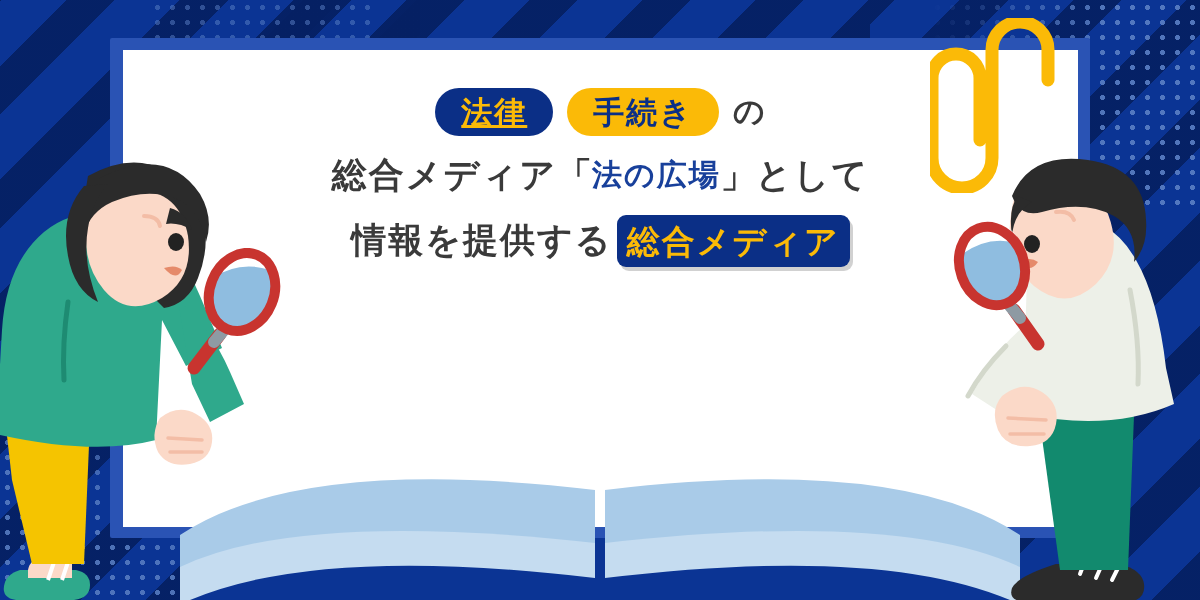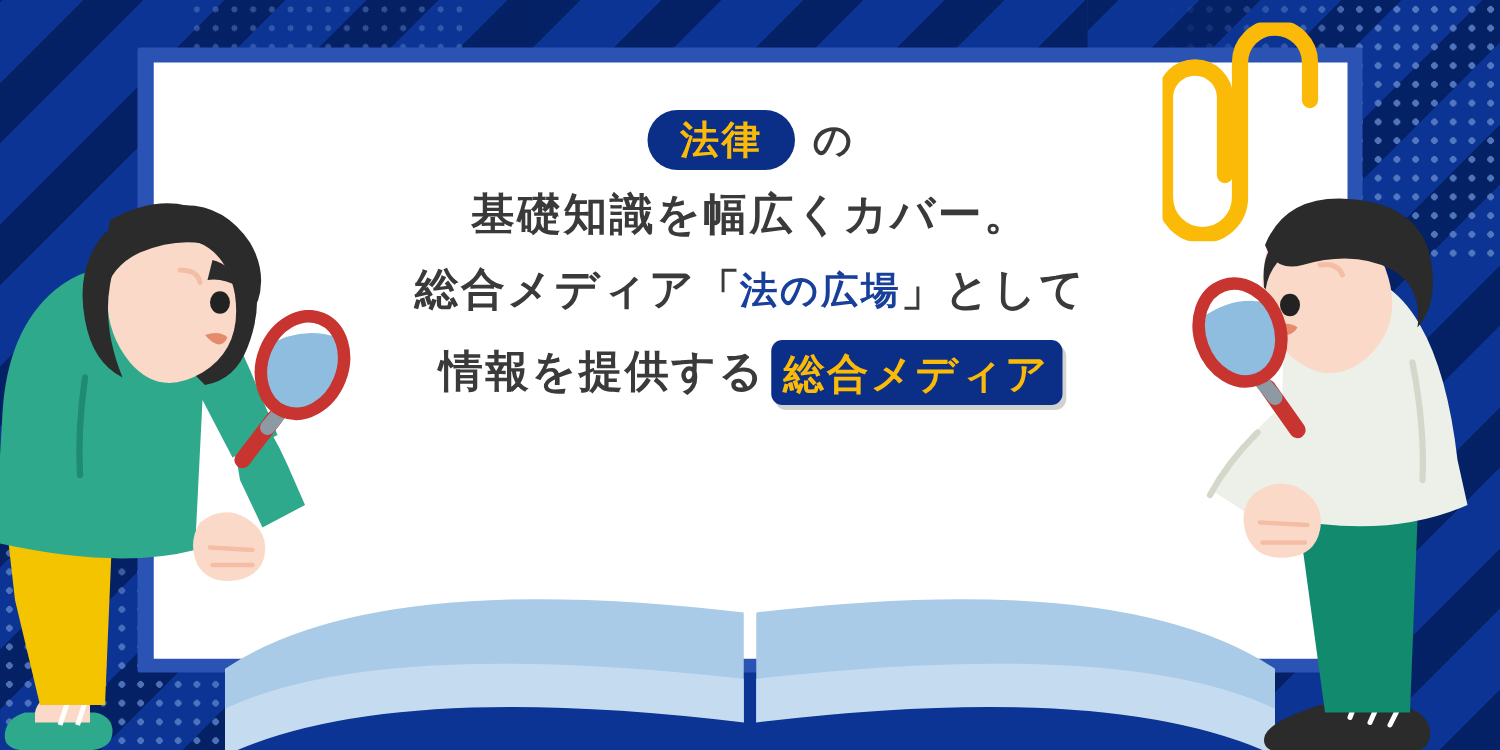--- a/index.html
+++ b/index.html
@@ -118,21 +118,21 @@
     align-items: center;
     justify-content: center;
     height: 48px;
     padding: 0 26px;
     border-radius: 26px;
     font-size: 31px;
     font-weight: 700;
     letter-spacing: 2px;
     line-height: 1;
   }
-  .pill-navy { background: #0B2F86; color: #FBBA07; }
+  .pill-navy { background: #0B2F86; color: #FBBA07; text-decoration: underline; }
   .pill-yellow { background: #FBBA07; color: #0B2F86; }
 
   .plain-dark {
     font-size: 31px;
     font-weight: 700;
     color: #3A3A3A;
     letter-spacing: 1px;
   }
 
   .big {
@@ -281,26 +281,24 @@
     <path d="M70 88 L80 100" stroke="#8E9AA3" stroke-width="12" stroke-linecap="round"></path>
     <ellipse cx="52" cy="48" rx="32" ry="40" transform="rotate(-20 52 48)" fill="#8FBDE0"></ellipse>
     <path d="M22 36 q28 -20 58 -10 q-6 -18 -26 -22 q-26 -2 -32 32 z" fill="#FFFFFF"></path>
     <ellipse cx="52" cy="48" rx="32" ry="40" transform="rotate(-20 52 48)" fill="none" stroke="#C8342F" stroke-width="10"></ellipse>
   </svg>
 
   <div class="text-block">
 
     <div class="line line1">
       <span class="pill pill-navy">法律</span>
+      <span class="pill pill-yellow">手続き</span>
       <span class="plain-dark">の</span>
     </div>
 
-    <div class="line">
-      <span class="big">基礎知識を幅広くカバー。</span>
-    </div>
 
     <div class="line" style="gap:0">
       <span class="big">総合メディア</span>
       <span class="bracket">「</span>
       <span class="blue-em">法の広場</span>
       <span class="bracket">」</span>
       <span class="big">として</span>
     </div>
 
     <div class="line" style="gap:4px">

